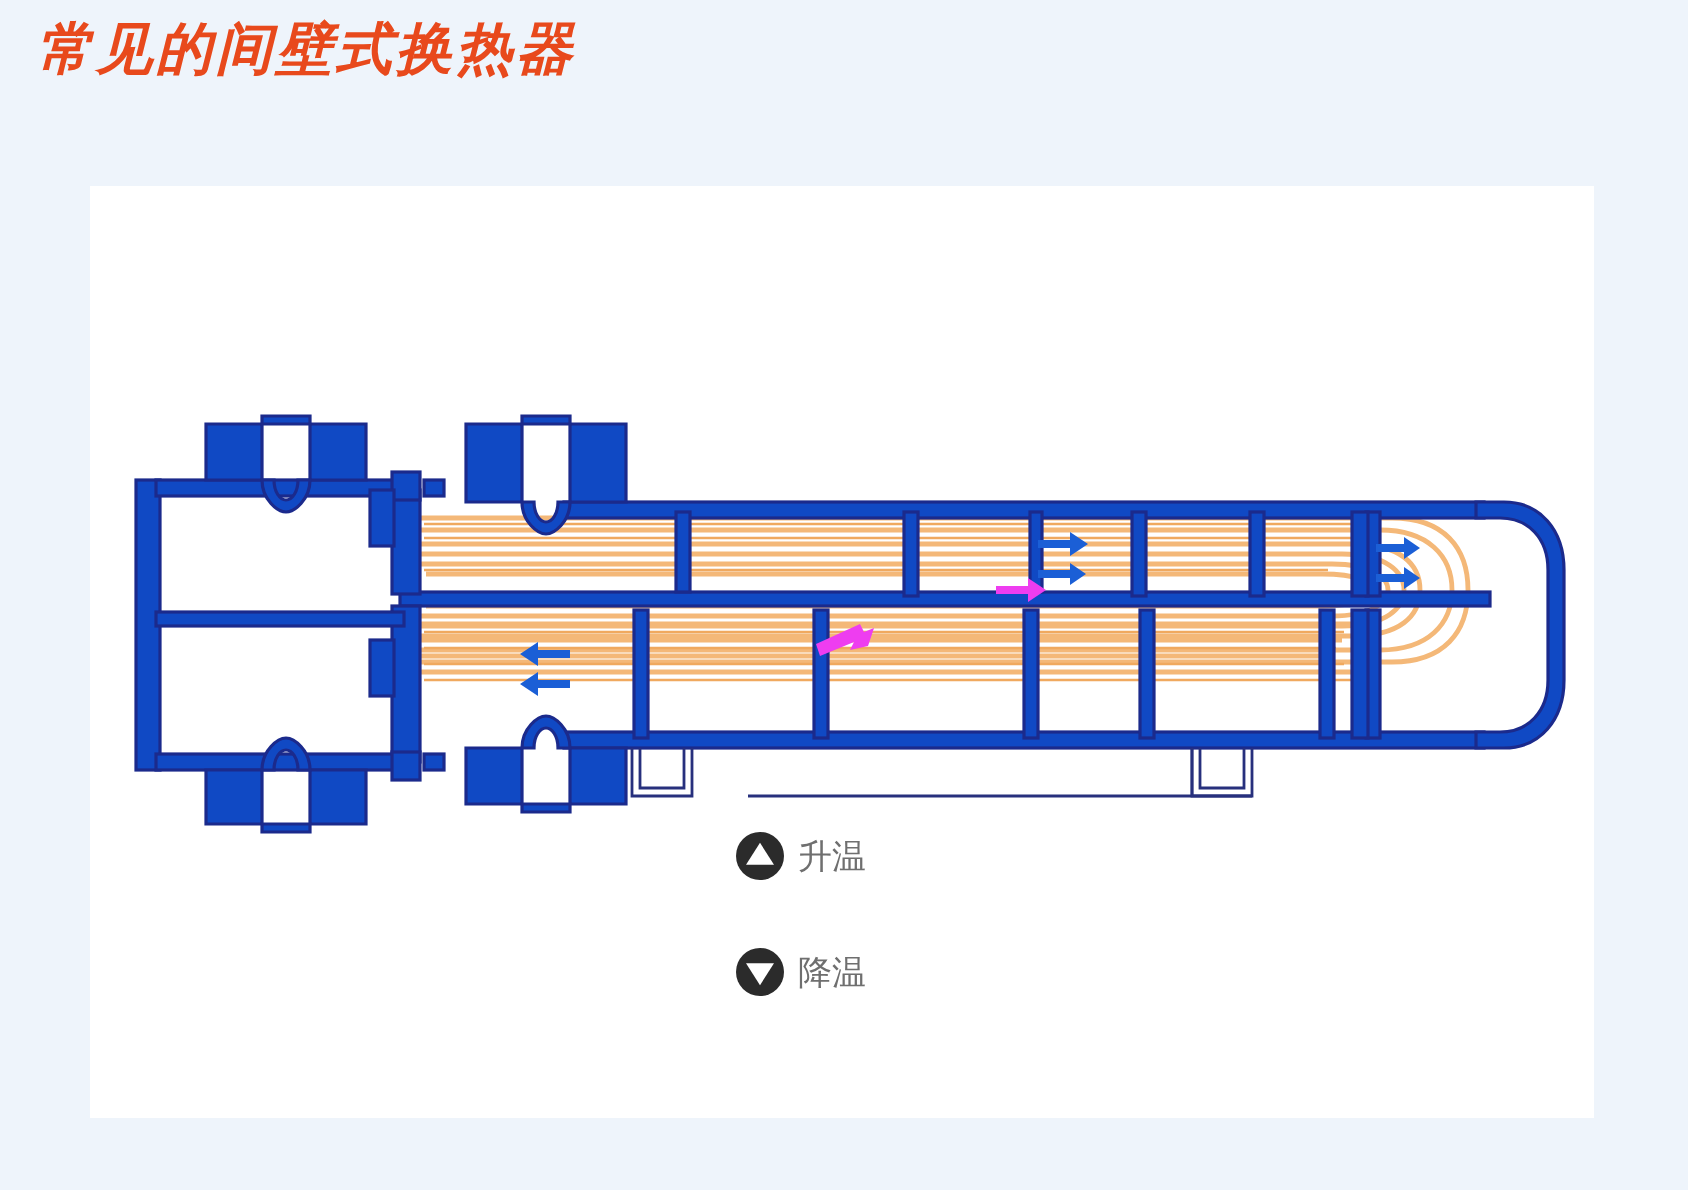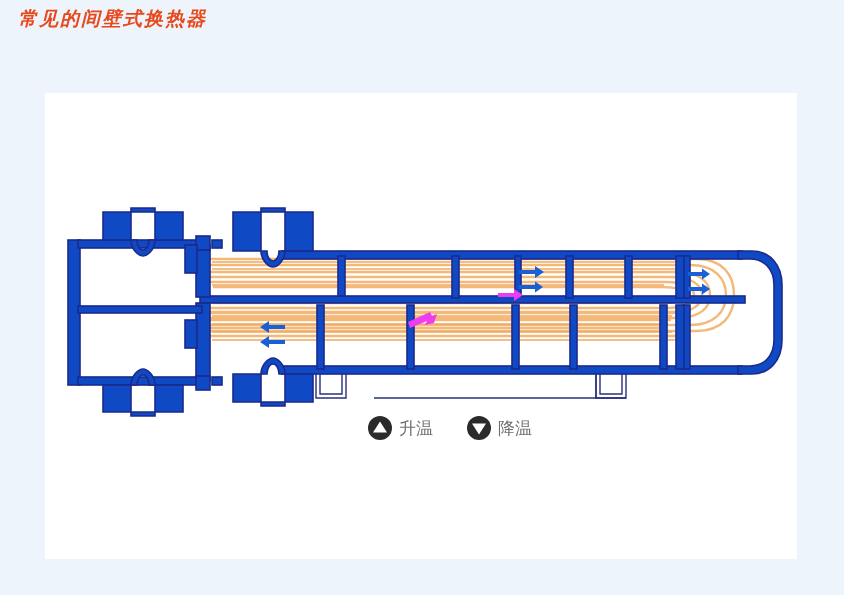--- a/index.html
+++ b/index.html
@@ -14,21 +14,21 @@
     height: 595px;
     background: #eef4fb;
     overflow: hidden;
   }
   
   #title-main {
     position: absolute;
     left: 18px;
     top: 6px;
     font-family: Liberation Serif, serif;
-    font-size: 19px;
+    font-size: 28px;
     font-weight: bold;
     font-style: italic;
     letter-spacing: 2px;
     color: #e8491c;
     white-space: nowrap;
     text-align: right;
   }
   #title-sub {
     position: absolute;
     left: 12px;
@@ -56,20 +56,21 @@
     height: 595px;
   }
   
   #legend {
     position: absolute;
     left: 368px;
     top: 416px;
     display: flex;
     align-items: flex-end;
     gap: 34px;
+    flex-direction: column;
   }
   .legend-item {
     display: flex;
     align-items: center;
     gap: 7px;
   }
   .legend-badge {
     width: 24px;
     height: 24px;
     border-radius: 50%;

